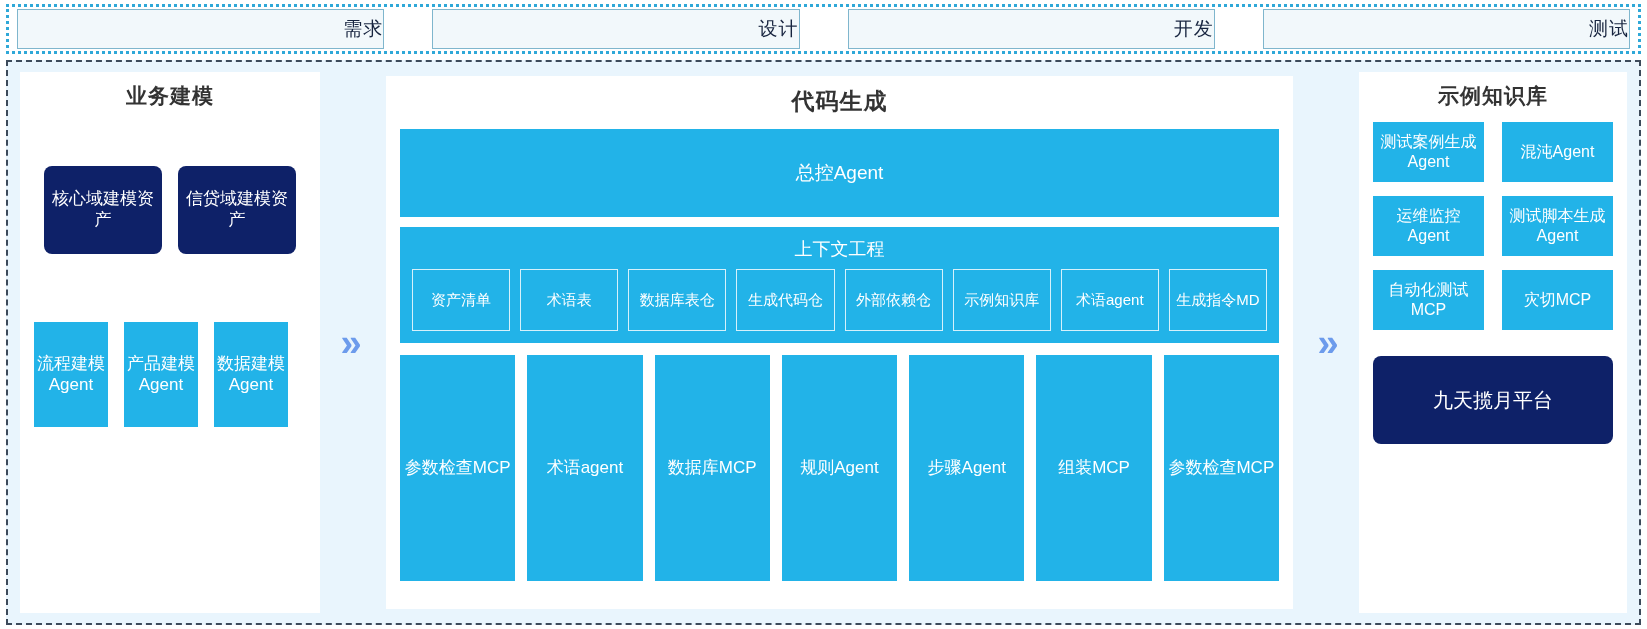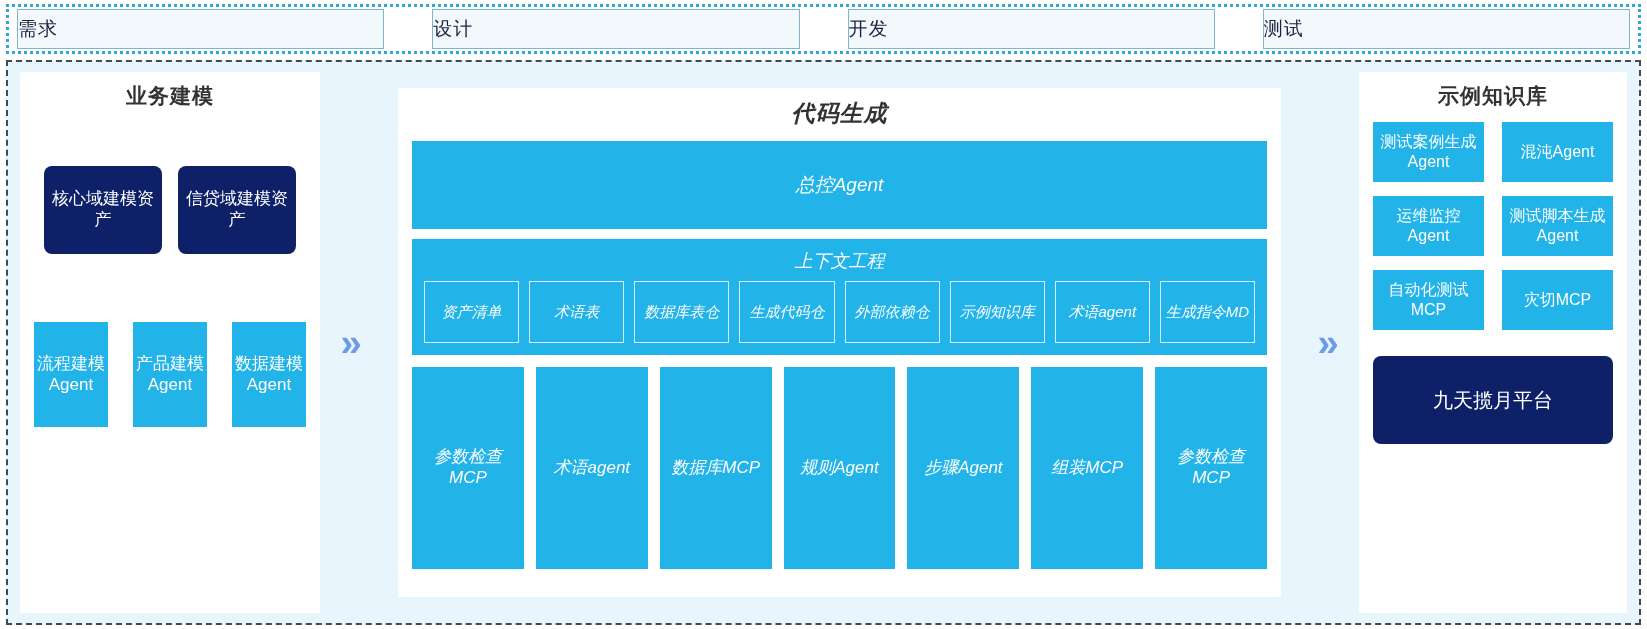--- a/index.html
+++ b/index.html
@@ -38,21 +38,21 @@
     height: 50px;
     box-sizing: border-box;
   }
   .phase-item {
     flex: 1 1 0;
     height: 38px;
     background: #f2f8fb;
     border: 1px solid #7fb6cd;
     display: flex;
     align-items: center;
-    justify-content: flex-start;
+    justify-content: flex-end;
     font-size: 19px;
     color: #17243f;
     letter-spacing: 1px;
   }
 
   
   .main-area {
     flex: 1 1 auto;
     border: 2px dashed #3c4a5a;
     background: #e9f5fd;
@@ -64,21 +64,21 @@
   }
 
   .panel {
     background: #ffffff;
     box-sizing: border-box;
     padding: 10px 14px 28px 14px;
     display: flex;
     flex-direction: column;
   }
   .panel-left   { width: 300px; flex: 0 0 300px; }
-  .panel-center { flex: 1 1 auto; margin: 16px; font-style: italic; }
+  .panel-center { flex: 1 1 auto; margin: 4px; }
   .panel-right  { width: 268px; flex: 0 0 268px; }
 
   .panel-title {
     text-align: center;
     font-size: 21px;
     font-weight: bold;
     color: #333333;
     letter-spacing: 1px;
     margin-bottom: 4px;
   }
@@ -125,22 +125,22 @@
   .left-assets {
     display: flex;
     gap: 16px;
     justify-content: center;
     margin-top: 52px;
   }
   .left-assets .box-navy { width: 118px; height: 88px; padding: 0 6px; }
 
   .left-agents {
     display: flex;
-    gap: 4px;
-    justify-content: space-between;
+    gap: 16px;
+    justify-content: flex-start;
     margin-top: 68px;
   }
   .left-agents .box-cyan { width: 74px; height: 105px; }
 
   
   .ctrl-bar {
     margin-top: 8px;
     height: 88px;
     width: 100%;
     font-size: 19px;

